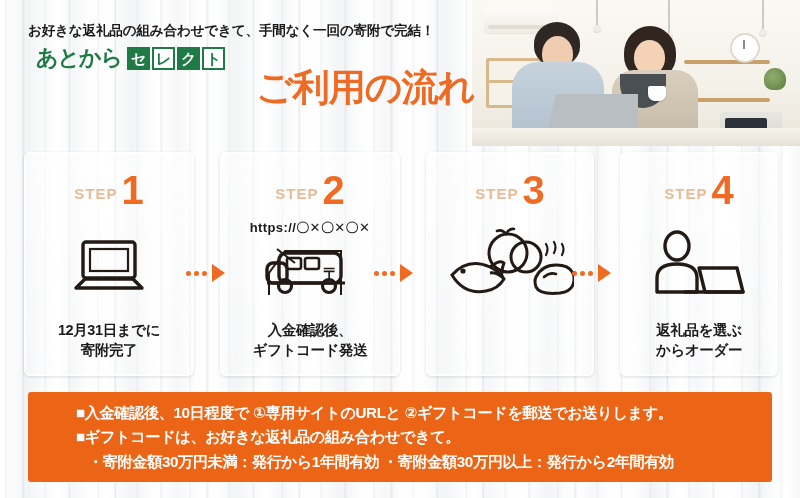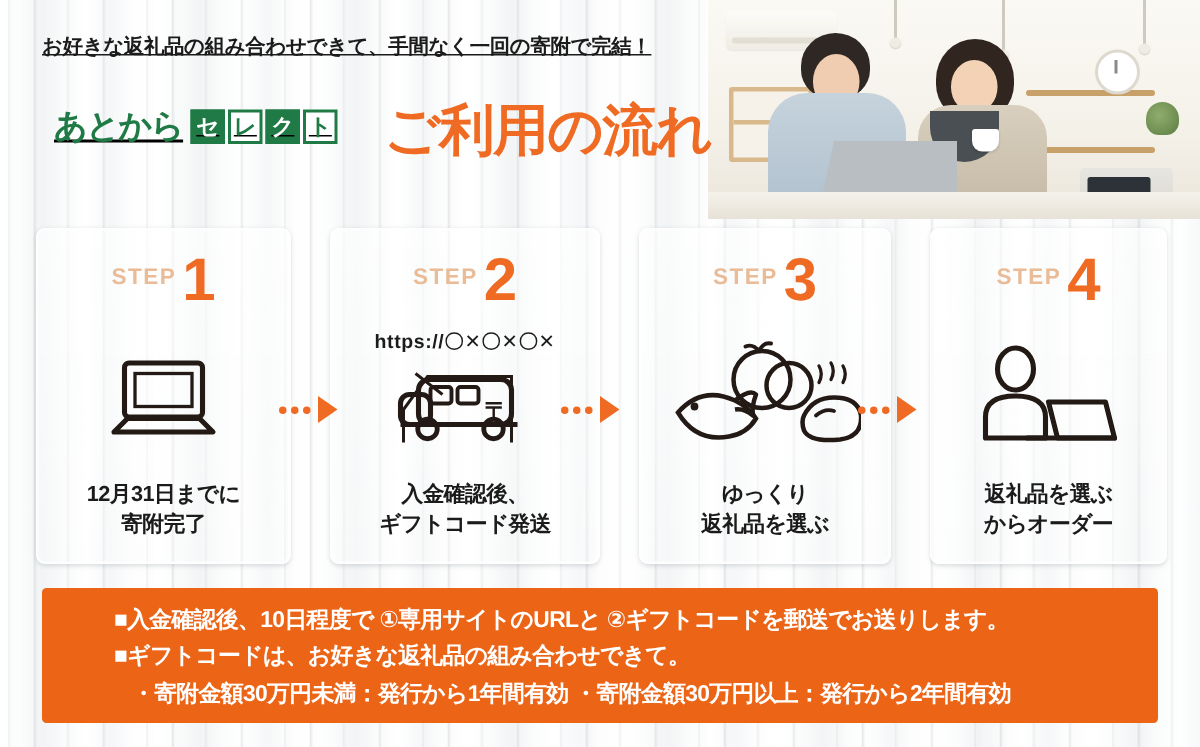--- a/index.html
+++ b/index.html
@@ -73,23 +73,23 @@
   .lap{position:absolute;left:74px;top:94px;width:0;height:0;
      border-left:10px solid transparent;border-bottom:46px solid #b9bec3;border-right:82px solid #b9bec3;}
   .lapb{position:absolute;left:66px;top:136px;width:108px;height:9px;border-radius:2px;
      background:#9aa0a6;transform:skewX(-16deg);}
   .counter{position:absolute;left:0;right:0;bottom:0;height:18px;
      background:linear-gradient(180deg,#f5f2ec,#e7e2d7);}
 
   
   .tagline{
     position:absolute;left:28px;top:22px;width:444px;
-    font-size:13.6px;font-weight:700;color:#1b1b1b;letter-spacing:-.2px;white-space:nowrap;text-decoration:underline;
-  }
-  .logo{position:absolute;left:36px;top:70px;text-decoration:underline;}
+    font-size:13.6px;font-weight:700;color:#1b1b1b;letter-spacing:-.2px;white-space:nowrap;
+  }
+  .logo{position:absolute;left:36px;top:44px;}
   .logo-r1{display:flex;align-items:center;gap:2px;height:28px;}
   .logo-r1 .kana{font-size:22px;font-weight:700;color:#1f7a46;letter-spacing:-1px;line-height:1;}
   .sel{display:flex;gap:2px;margin-left:3px;}
   .sel span{
     display:inline-flex;align-items:center;justify-content:center;
     width:23px;height:23px;font-size:15px;font-weight:700;line-height:1;
     border:2px solid #1f7a46;box-sizing:border-box;
   }
   .sel .fill{background:#1f7a46;color:#fff;}
   .sel .out{background:#fff;color:#1f7a46;}
@@ -106,21 +106,21 @@
     position:absolute;top:0;height:222px;border-radius:6px;
     background:linear-gradient(180deg,rgba(255,255,255,.62),rgba(255,255,255,.30));
     border:1px solid rgba(255,255,255,.95);
     box-shadow:0 1px 3px rgba(120,128,134,.26), inset 0 0 0 1px rgba(255,255,255,.5);
   }
   .c1{left:0;width:168px;}
   .c2{left:196px;width:178px;}
   .c3{left:402px;width:166px;}
   .c4{left:596px;width:156px;}
   .steplbl{position:absolute;top:14px;left:0;right:0;text-align:center;
-    display:flex;align-items:center;justify-content:center;gap:4px;height:40px;}
+    display:flex;align-items:flex-end;justify-content:center;gap:4px;height:40px;}
   .steplbl .w{font-size:15px;font-weight:700;color:#e9bb97;letter-spacing:1px;
     padding-bottom:5px;}
   .steplbl .n{font-size:40px;font-weight:700;color:#ef6a22;line-height:.86;}
   .cap{position:absolute;left:0;right:0;bottom:14px;text-align:center;
     font-size:14.5px;font-weight:700;color:#1b1b1b;line-height:1.42;letter-spacing:-.4px;}
   .icon{position:absolute;left:0;right:0;top:72px;height:82px;
     display:flex;align-items:center;justify-content:center;}
   .url{position:absolute;left:0;right:0;top:52px;text-align:center;
     font-size:13px;font-weight:600;color:#1b1b1b;letter-spacing:.4px;margin-top:14px;}
 
@@ -251,24 +251,20 @@
           <circle cx="80" cy="30" r="15" fill="none" stroke="#231a16" stroke-width="3"></circle>
           <path d="M60 7 q3 -6 8 -5 M60 7 q-4 -5 -9 -3" fill="none" stroke="#231a16" stroke-width="2.6" stroke-linecap="round"></path>
           <path d="M6 48 q16 -18 38 -8 q10 5 14 12 q-6 10 -18 12 q-22 4 -34 -16 Z" fill="none" stroke="#231a16" stroke-width="3"></path>
           <path d="M44 40 q10 -8 14 -4 q-3 8 -2 14 q-6 -5 -12 -4" fill="none" stroke="#231a16" stroke-width="3" stroke-linejoin="round"></path>
           <circle cx="17" cy="44" r="2.6" fill="#231a16"></circle>
           <path d="M90 50 q6 -12 20 -12 q16 0 18 12 q1 14 -14 16 q-20 2 -24 -6 q-2 -6 0 -10 Z" fill="none" stroke="#231a16" stroke-width="3" stroke-linejoin="round"></path>
           <path d="M98 50 q6 -5 12 -3" fill="none" stroke="#231a16" stroke-width="2.6" stroke-linecap="round"></path>
           <path d="M100 28 q3 -6 0 -11 M108 26 q3 -6 0 -11 M116 28 q3 -6 0 -11" fill="none" stroke="#231a16" stroke-width="2.2" stroke-linecap="round"></path>
         </svg>
       </div>
-      <div class="cap">
-        <div>ゆっくり</div>
-        <div>返礼品を選ぶ</div>
-      </div>
     </div>
 
     <div class="card c4">
       <div class="steplbl">
         <span class="w">STEP</span>
         <span class="n">4</span>
       </div>
       <div class="icon">
         <svg width="96" height="72" viewBox="0 0 96 72">
           <ellipse cx="26" cy="16" rx="12" ry="14" fill="none" stroke="#231a16" stroke-width="3.4"></ellipse>

